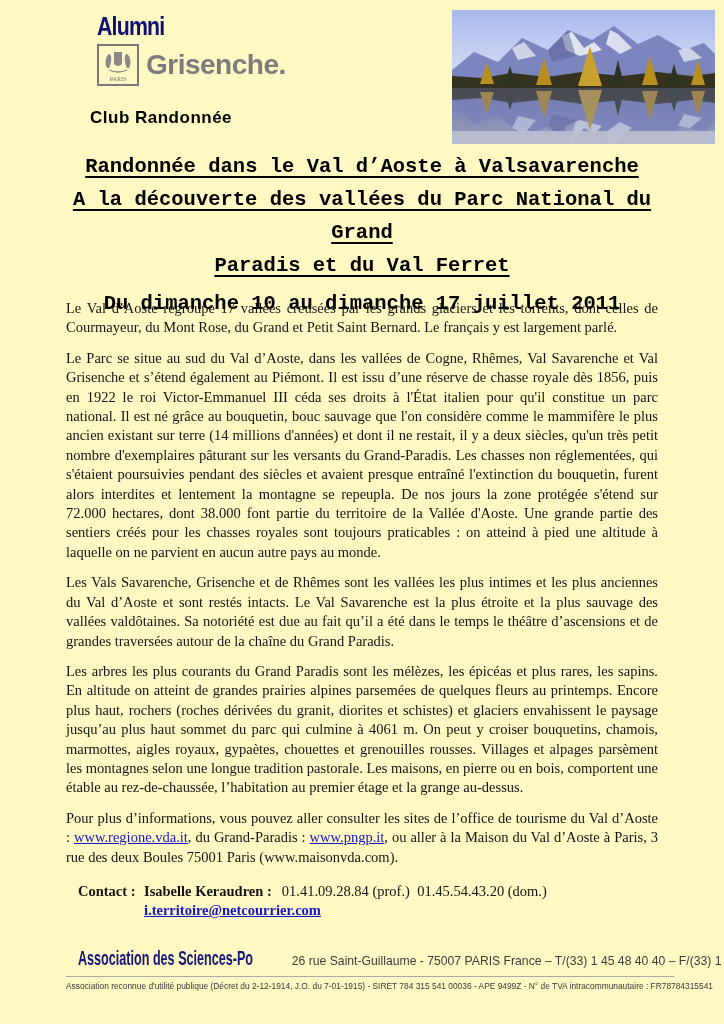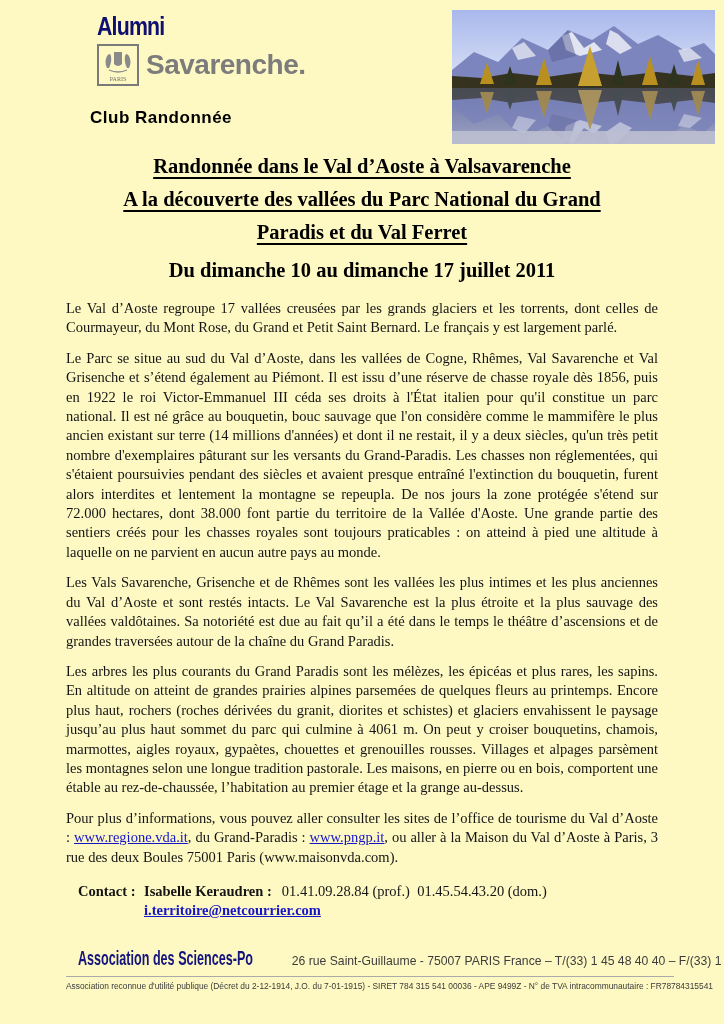--- a/index.html
+++ b/index.html
@@ -44,21 +44,21 @@
   }
   .photo {
     position: absolute; left: 452px; top: 10px; width: 263px; height: 134px;
   }
   .photo svg { display:block; }
 
   
   .title-block {
     position: absolute; left: 66px; top: 150px; width: 592px;
     text-align: center;
-    font-family: Liberation Serif, serif;
+    font-family: Liberation Mono, monospace;
     font-weight: bold; font-size: 20.5px; color: #000;
   }
   .title-line { line-height: 33px; }
   .title-line > span {
     text-decoration: underline;
     text-decoration-thickness: 2px;
     text-underline-offset: 4px;
   }
   .date-line { line-height: 33px; margin-top: 5px; }
 
@@ -114,21 +114,21 @@
       <svg width="34" height="28" viewBox="0 0 34 28">
         <g fill="none" stroke="#6f6f6f" stroke-width="1.3">
           <path d="M13 4 L21 4 L21 16 Q17 20 13 16 Z" fill="#8a8a8a" stroke="none"></path>
           <path d="M6 20 Q3 14 6 8 Q9 4 10 8 Q11 14 8 20 Z" fill="#8a8a8a" stroke="none"></path>
           <path d="M28 20 Q31 14 28 8 Q25 4 24 8 Q23 14 26 20 Z" fill="#8a8a8a" stroke="none"></path>
           <path d="M8 22 Q17 26 26 22" stroke="#8a8a8a"></path>
         </g>
       </svg>
       <div class="crest-caption">PARIS</div>
     </div>
-    <div class="brand-name">Savarenche.</div>
+    <div class="brand-name">Grisenche.</div>
   </div>
 
   <div class="photo">
     <svg width="263" height="134" viewBox="0 0 263 134">
       <defs>
         <linearGradient id="sky" x1="0" y1="0" x2="0" y2="1">
           <stop offset="0" stop-color="#a9b8ec"></stop>
             <stop offset="1" stop-color="#dde4f6"></stop>
         </linearGradient>
         <linearGradient id="water" x1="0" y1="0" x2="0" y2="1">

